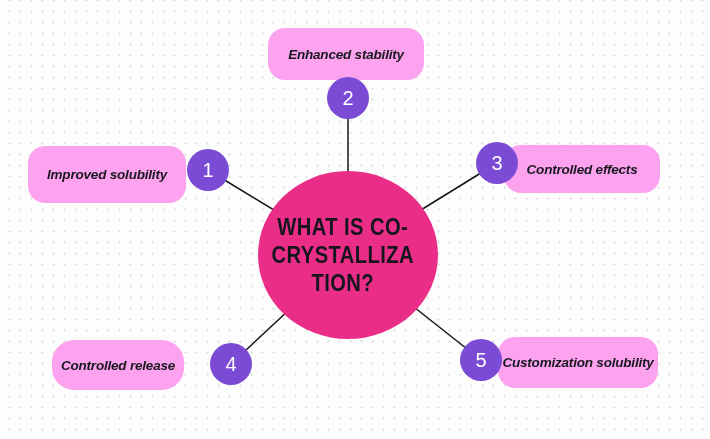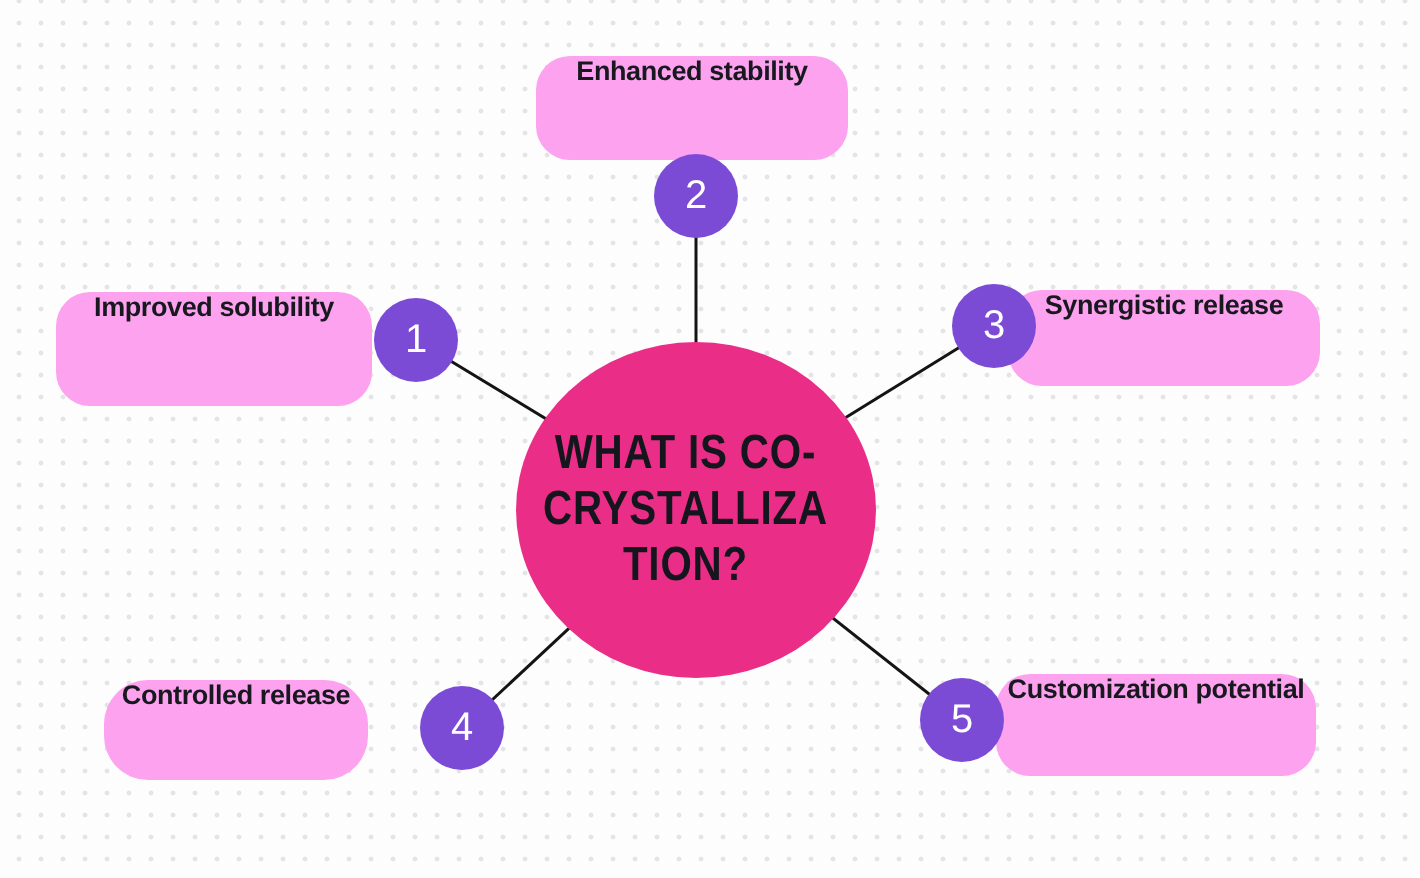--- a/index.html
+++ b/index.html
@@ -36,21 +36,23 @@
     letter-spacing: 0.5px;
     color: #15151d;
     transform: scaleX(0.84);
     white-space: nowrap;
   }
   .pill {
     position: absolute;
     background: #fca2ef;
     border-radius: 17px;
     display: flex;
+    align-items: center;
     justify-content: center;
+    font-style: italic;
   }
   .pill-label {
     font-size: 13.5px;
     font-weight: 700;
     letter-spacing: -0.2px;
     color: #18181f;
     white-space: nowrap;
   }
   .n1 { left: 28px;  top: 146px; width: 158px; height: 57px; }
   .n2 { left: 268px; top: 28px;  width: 156px; height: 52px; }
@@ -96,27 +98,27 @@
     </div>
   </div>
 
   <div class="pill n1">
     <span class="pill-label">Improved solubility</span>
   </div>
   <div class="pill n2">
     <span class="pill-label">Enhanced stability</span>
   </div>
   <div class="pill n3">
-    <span class="pill-label">Synergistic release</span>
+    <span class="pill-label">Controlled effects</span>
   </div>
   <div class="pill n4">
     <span class="pill-label">Controlled release</span>
   </div>
   <div class="pill n5">
-    <span class="pill-label">Customization potential</span>
+    <span class="pill-label">Customization solubility</span>
   </div>
 
   <div class="badge b1">1</div>
   <div class="badge b2">2</div>
   <div class="badge b3">3</div>
   <div class="badge b4">4</div>
   <div class="badge b5">5</div>
 
 </div>
 

